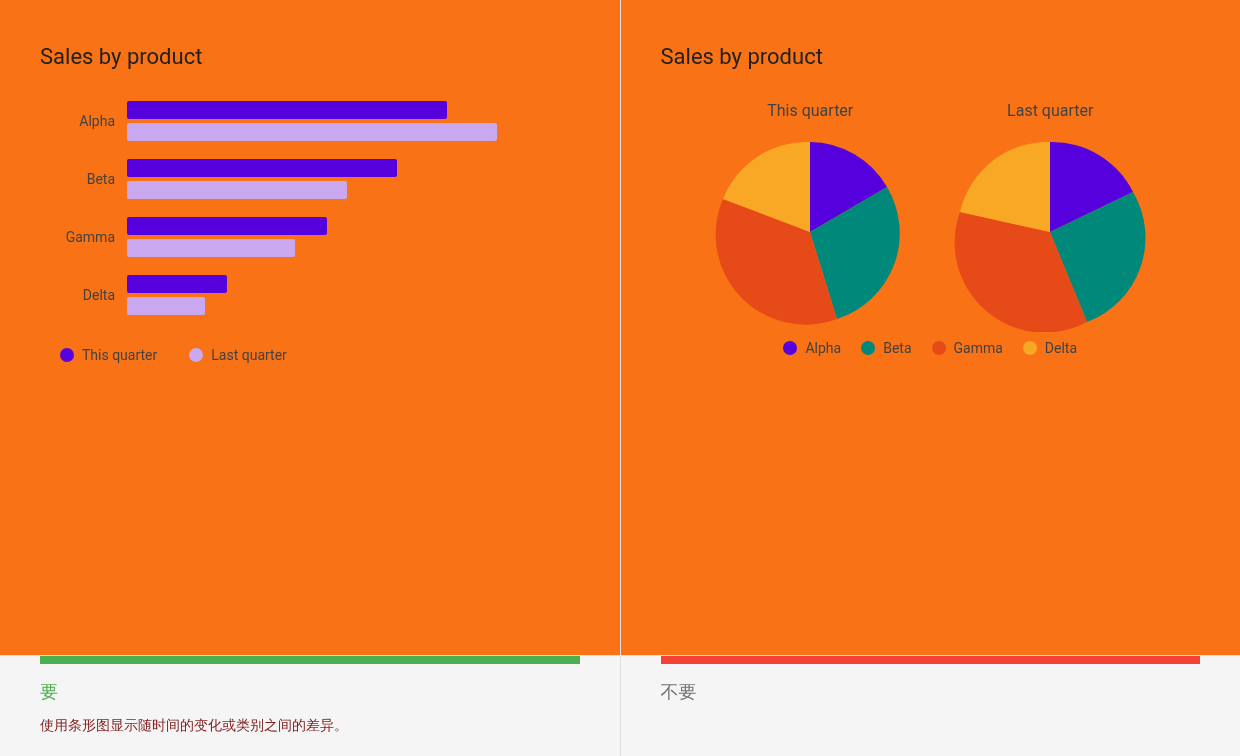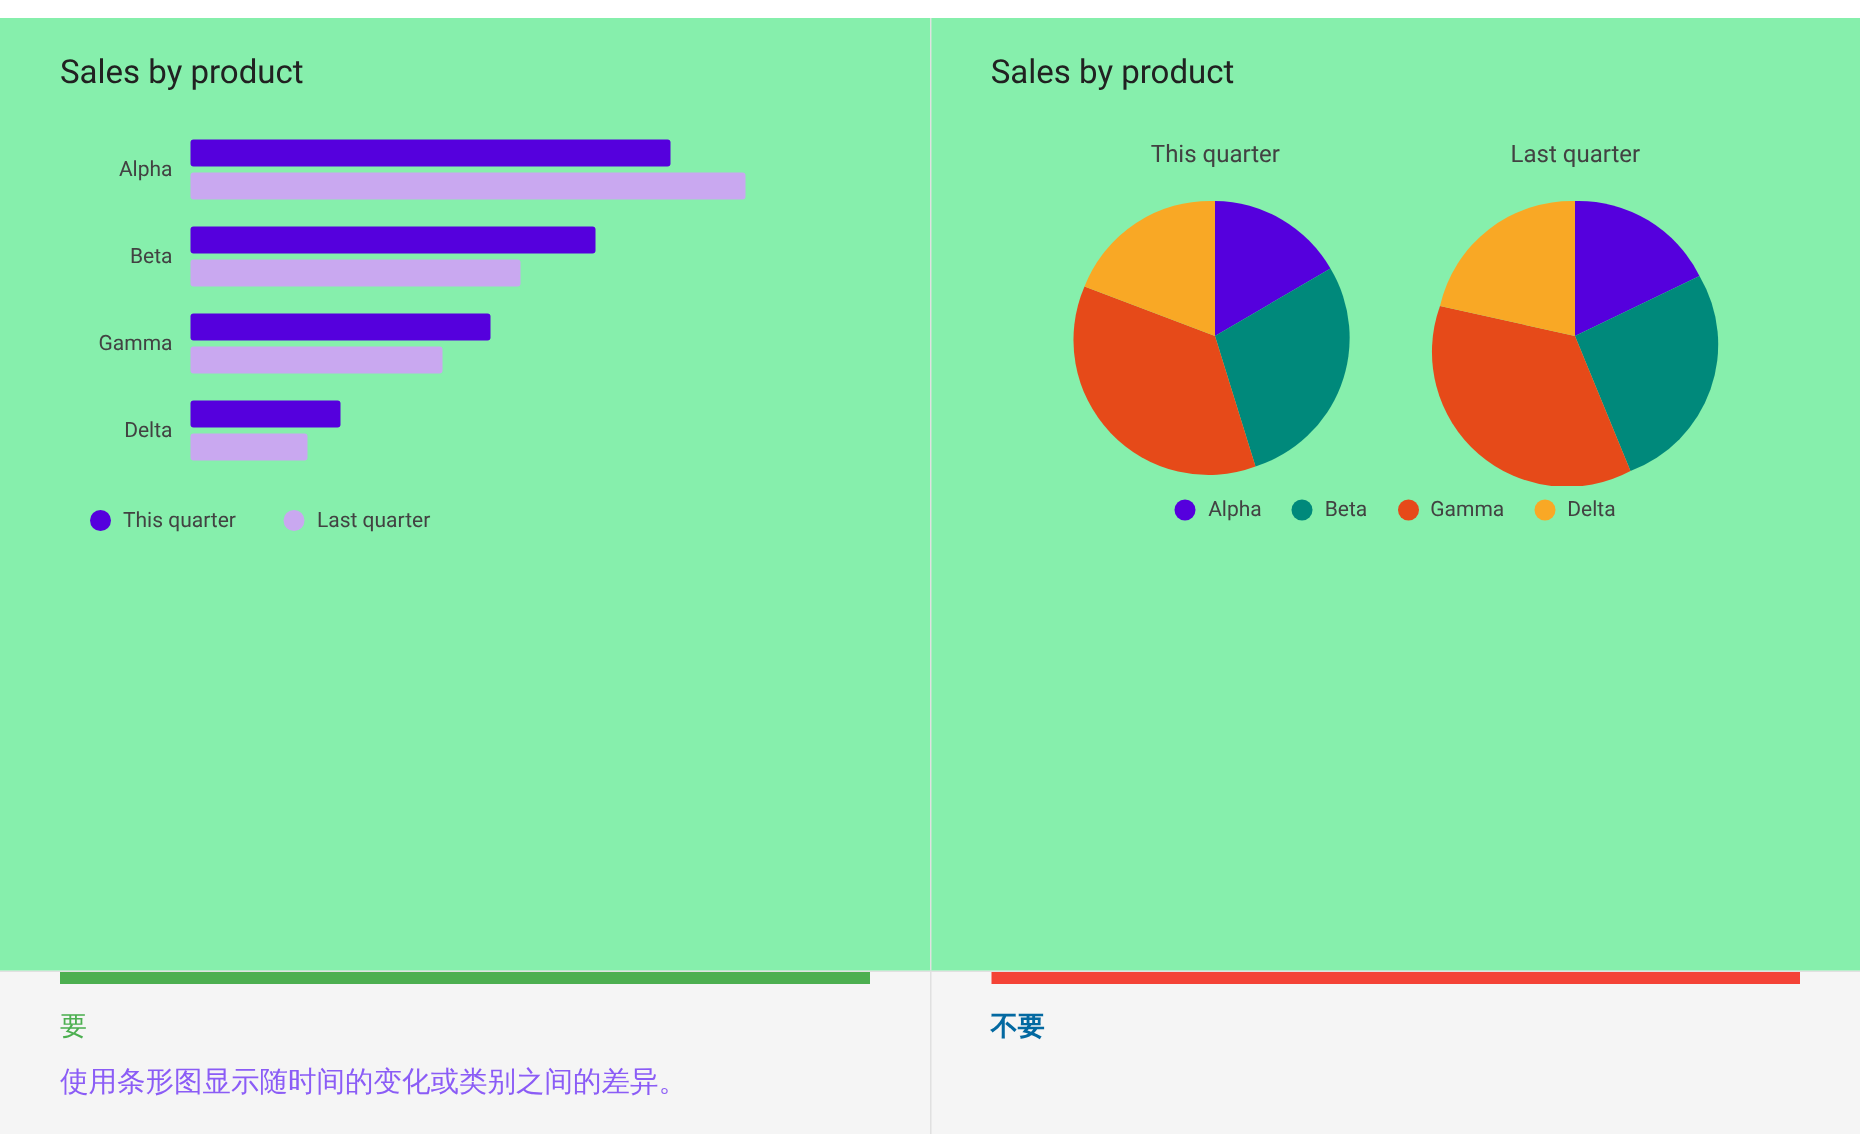--- a/index.html
+++ b/index.html
@@ -14,24 +14,23 @@
     }
 
     .top-row {
       display: flex;
       flex: 1;
       background: #fff;
     }
 
     .panel {
       flex: 1;
-      padding: 24px 40px 24px 40px;
-      background: #86efac;
+      padding: 44px 40px 24px 40px;
+      background: #f97316;
       position: relative;
-      margin-top: 12px;
     }
 
     .panel-left {
       border-right: 1px solid #e0e0e0;
     }
 
     .panel-title {
       font-size: 22px;
       font-weight: 400;
       color: #212121;
@@ -155,25 +154,25 @@
     .accent-green { background: #4caf50; }
     .accent-red { background: #f44336; }
 
     .bottom-heading {
       font-size: 18px;
       font-weight: 500;
       margin-bottom: 10px;
     }
 
     .heading-green { color: #4caf50; }
-    .heading-red { color: #0369a1; font-weight: bold; }
+    .heading-red { color: #737373; }
 
     .bottom-text {
-      font-size: 19px;
-      color: #8b5cf6;
+      font-size: 14px;
+      color: #7f1d1d;
       line-height: 1.6;
     }
   </style>
 </head>
 <body>
 
 <div class="top-row">
 
   <div class="panel panel-left">
     <div class="panel-title">Sales by product</div>

